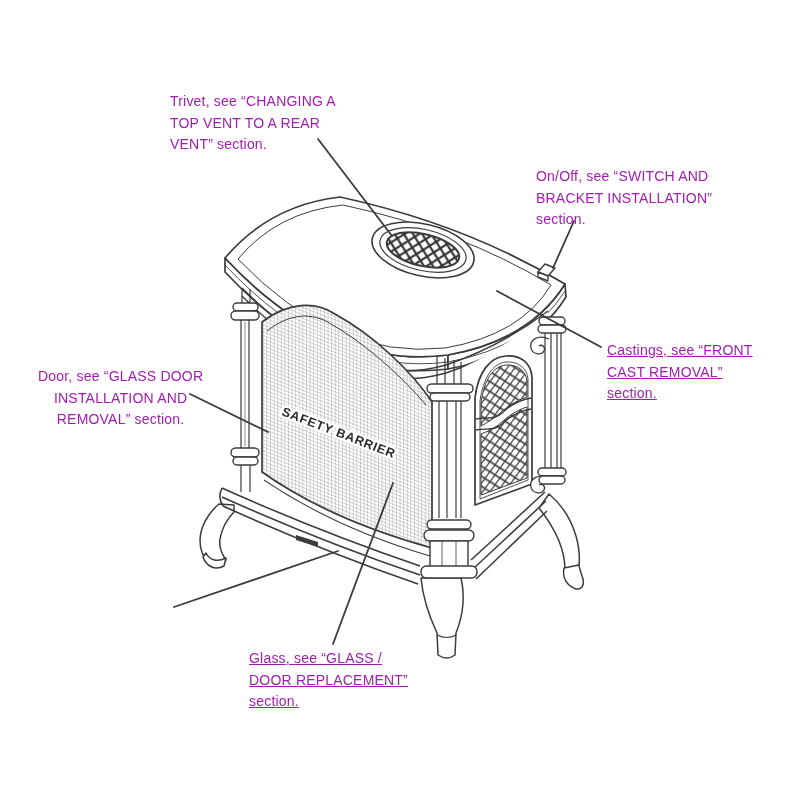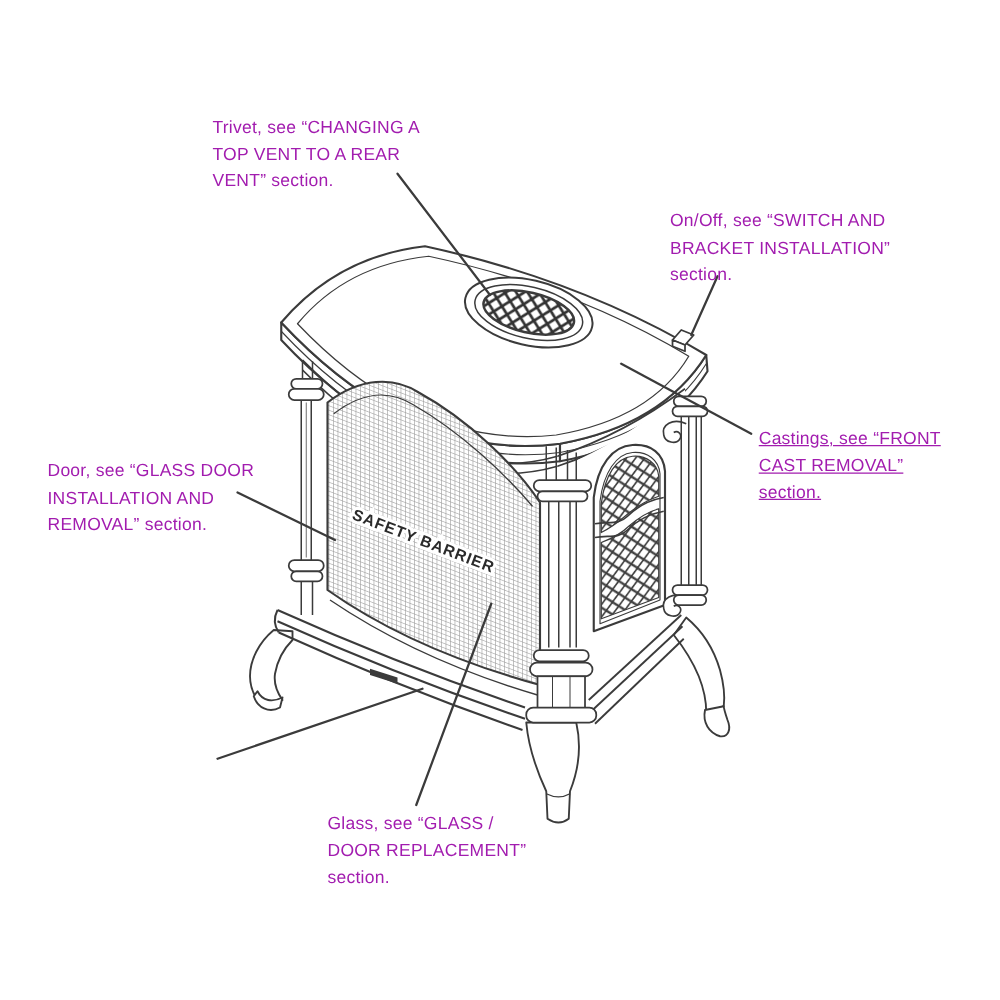--- a/index.html
+++ b/index.html
@@ -11,23 +11,23 @@
     position:absolute;
     font-size:14px;
     line-height:21.5px;
     color:#a21caf;
     white-space:pre-line;
     letter-spacing:0.2px;
   }
   #callout-trivet{left:170px;top:91px;}
   #callout-onoff{left:505px;top:166px;margin-left:31px;}
   #callout-castings{left:607px;top:340px;text-decoration:underline;}
-  #callout-door{left:38px;top:366px;}
+  #callout-door{left:38px;top:366px;text-align:center;}
   #callout-rating{left:41px;top:596px;}
-  #callout-glass{left:262px;top:648px;}
+  #callout-glass{left:249px;top:648px;text-decoration:underline;}
 </style>
 </head>
 <body>
 
 <div class="canvas">
 
 <svg width="800" height="800" viewBox="0 0 800 800">
   <defs>
     <pattern id="meshP" width="3.6" height="3.6" patternUnits="userSpaceOnUse" patternTransform="skewY(21)">
       <path d="M0 0.3 H3.6 M0.3 0 V3.6" stroke="#9f9f9f" stroke-width="0.55" fill="none"></path>

